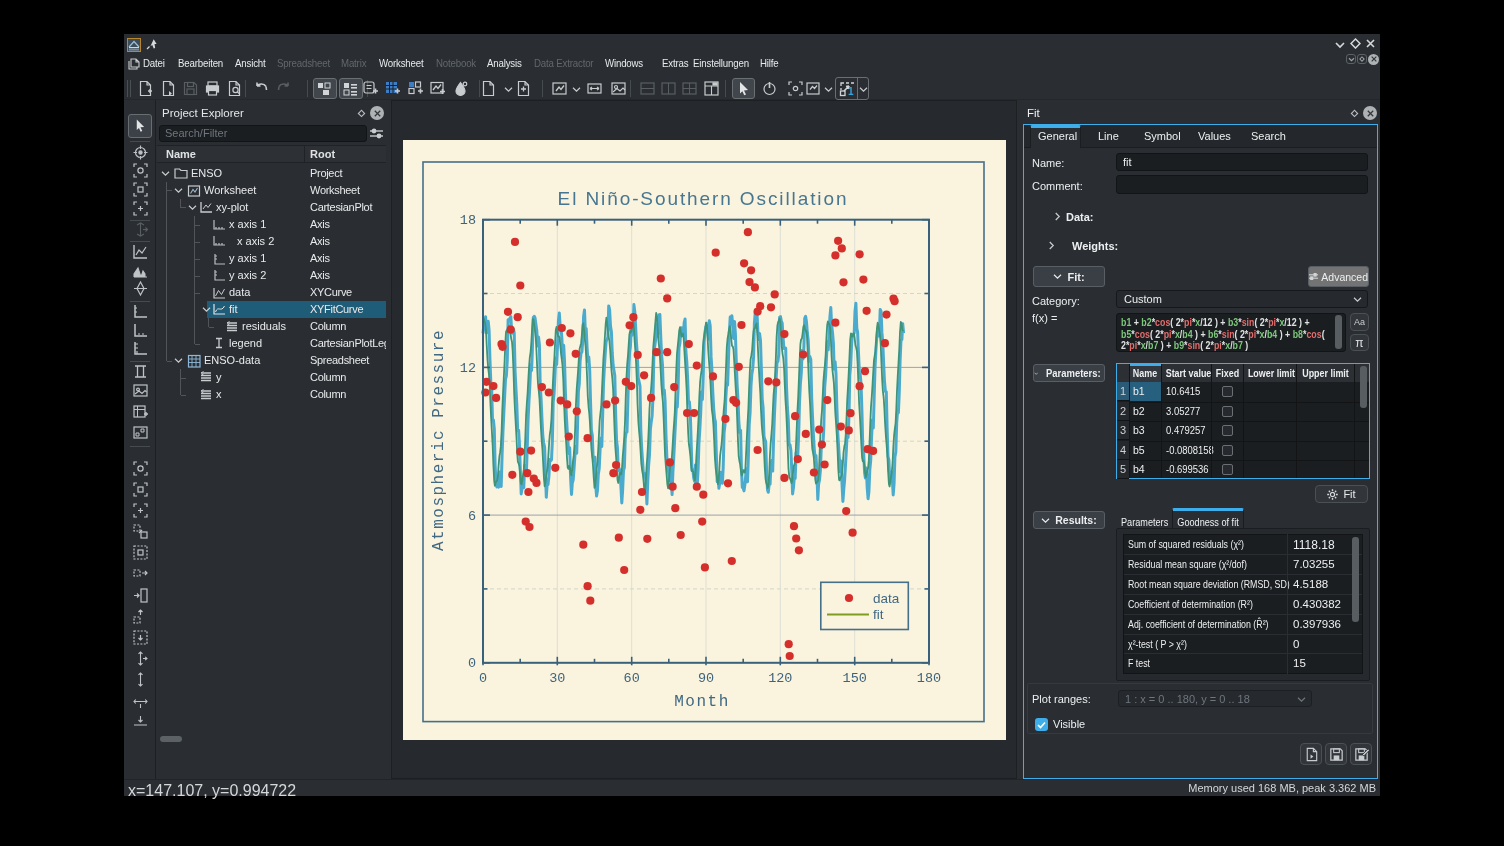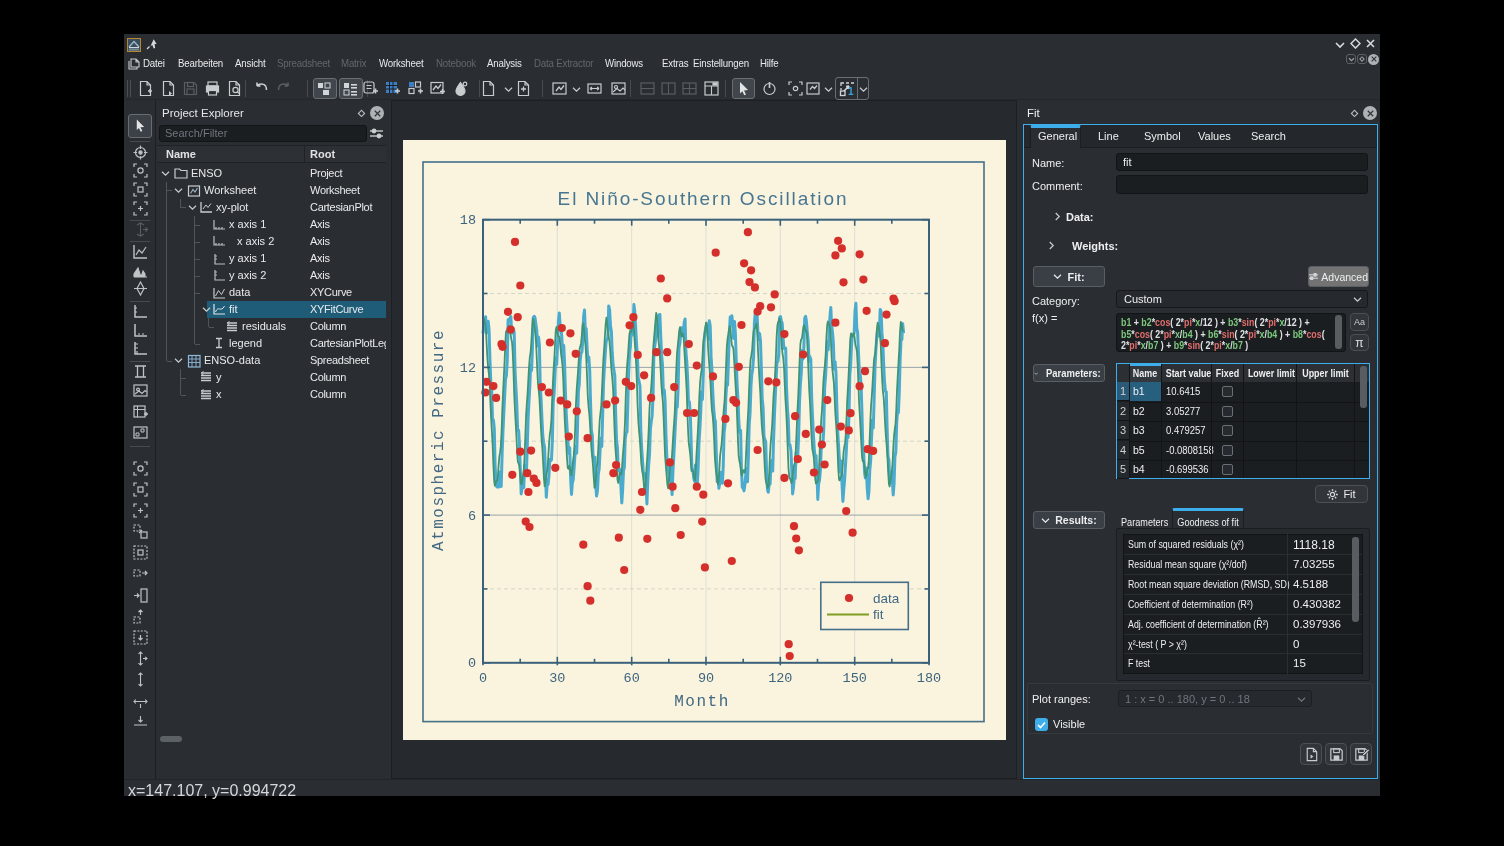--- a/index.html
+++ b/index.html
@@ -881,13 +881,14 @@
       <svg width="17" height="17" viewBox="0 0 18 18">
         <path d="M3 3 H13 L15 5 V15 H3 Z" fill="none" stroke="#c9ccce" stroke-width="1.3"></path>
         <rect x="6" y="10" width="6" height="5" fill="#c9ccce"></rect>
         <rect x="6" y="3" width="6" height="4" fill="none" stroke="#c9ccce" stroke-width="1.1"></rect>
         <path d="M10 9 L16 3 L17.5 4.5 L11.5 10.5 Z" fill="#c9ccce" stroke="#1b1e21" stroke-width="0.8"></path>
       </svg>
     </div>
 
 <div class="abs" style="left:0;top:745px;width:1256px;height:17px;background:#2a2e33;border-top:1px solid #222528"></div>
 <div class="lbl" style="left:4px;top:748px;font-size:16px;color:#d5d8da">x=147.107, y=0.994722</div>
+<div class="lbl" style="left:0;top:748px;width:1252px;text-align:right;font-size:11px;color:#d5d8da">Memory used 168 MB, peak 3.362 MB</div>
 
 </div>
 </body></html>

